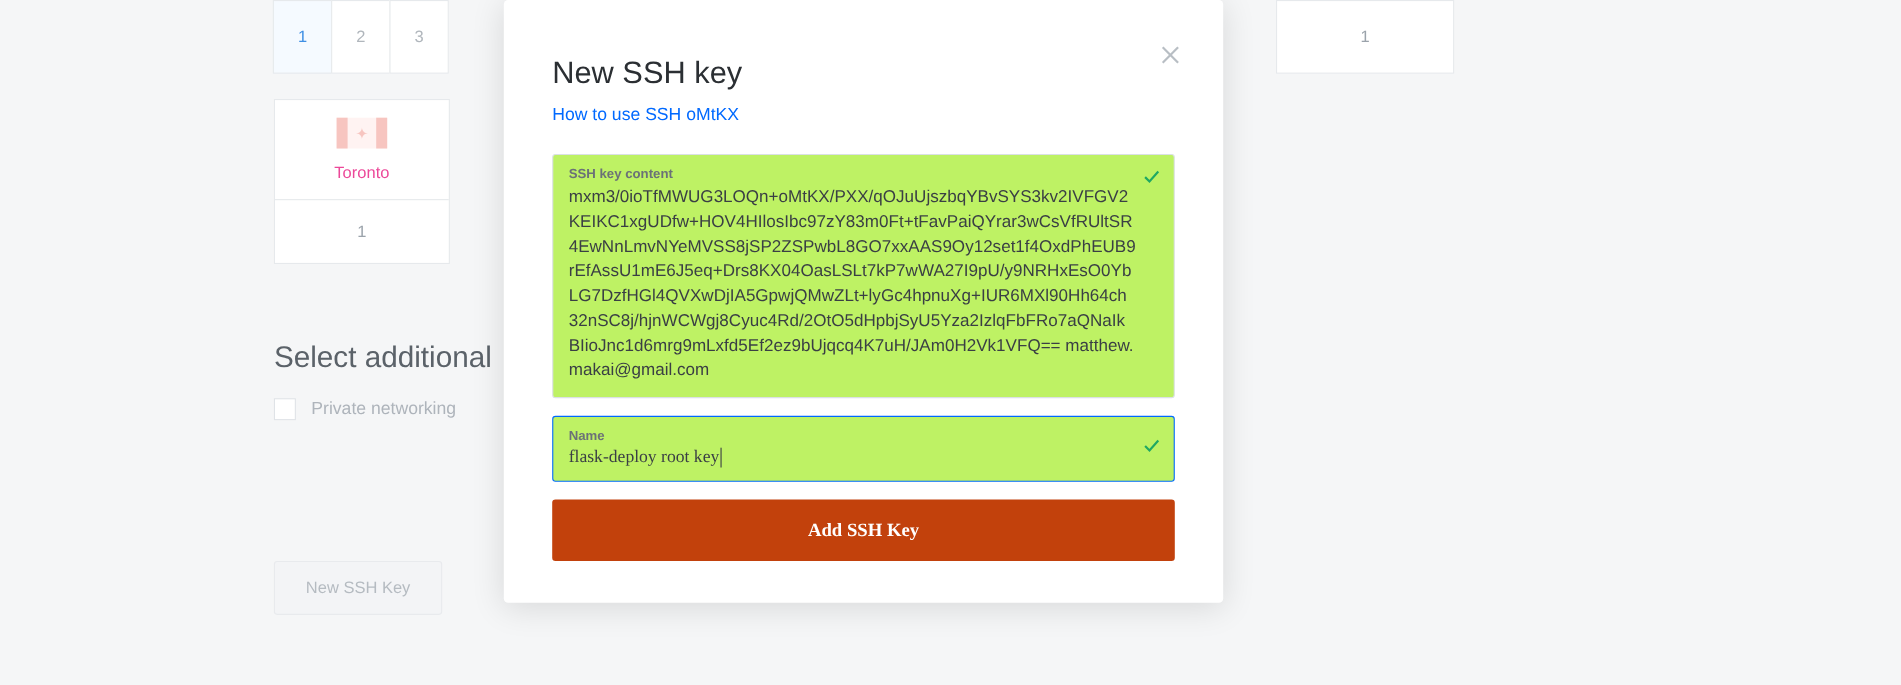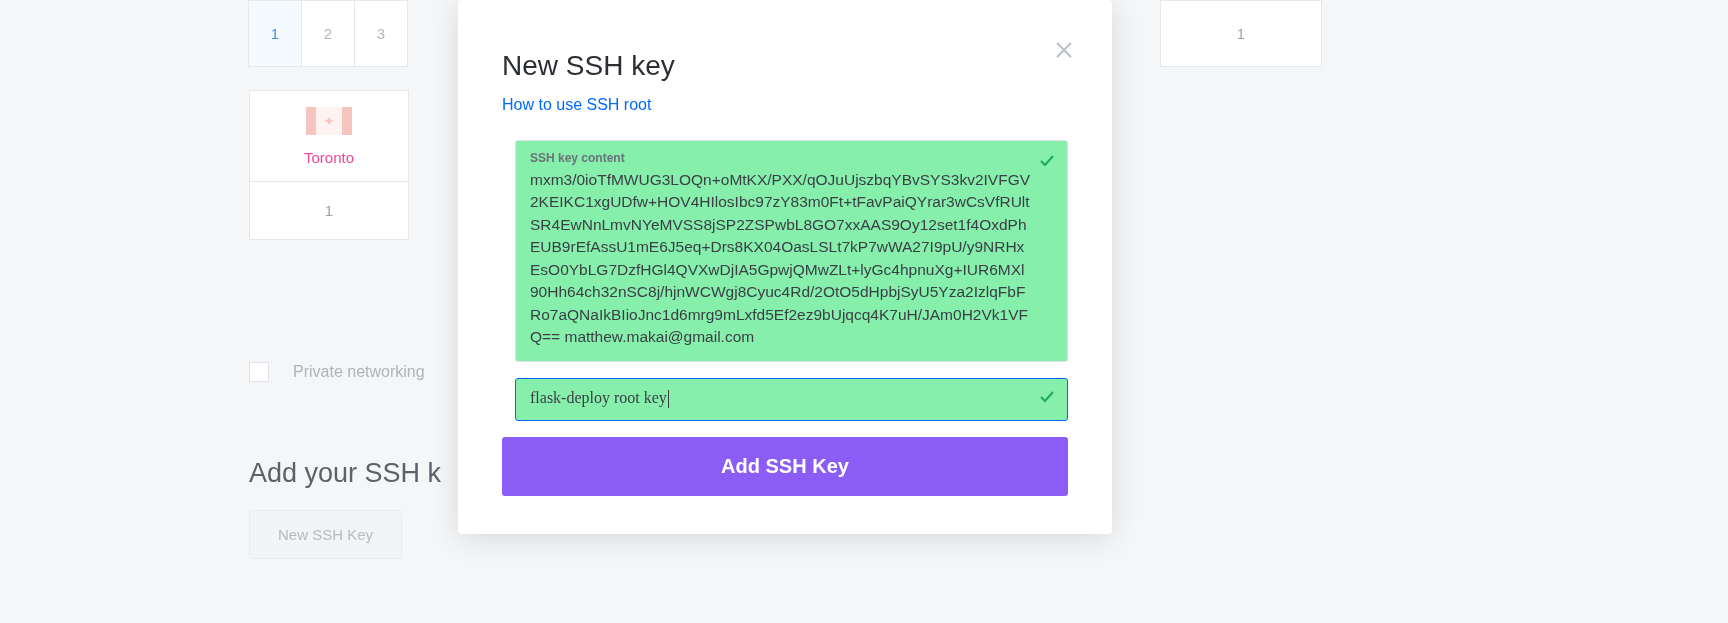--- a/index.html
+++ b/index.html
@@ -124,21 +124,21 @@
     }
     .section-additional { top: 310px; }
     .section-ssh { top: 458px; }
 
     .checkbox-row {
       position: absolute;
       top: 362px;
       left: 249px;
       display: flex;
       align-items: center;
-      gap: 24px;
+      gap: 14px;
     }
     .checkbox {
       width: 20px;
       height: 20px;
       border: 1px solid #dfe3e7;
       background: #fff;
     }
     .checkbox-label {
       color: #aeb4bb;
       font-size: 16px;
@@ -193,22 +193,21 @@
       display: inline-block;
       margin-bottom: 26px;
     }
 
     .field {
       position: relative;
       border: 1px solid #dbe0e5;
       border-radius: 3px;
       padding: 10px 14px 12px 14px;
       margin-bottom: 16px;
-      background: #86efac;
-      margin-left: 13px;
+      background: #bef264;
     }
     .field.focused {
       border-color: #0069ff;
     }
     .field-label {
       font-size: 12px;
       color: #6b7177;
       font-weight: 600;
       margin-bottom: 4px;
     }
@@ -237,28 +236,29 @@
       display: inline-block;
       width: 1px;
       height: 18px;
       background: #3a3f44;
       vertical-align: middle;
       margin-left: 1px;
     }
 
     .add-btn {
       width: 100%;
-      background: #8b5cf6;
+      background: #c2410c;
       color: #fff;
-      font-size: 20px;
+      font-size: 17px;
       font-weight: 600;
       border: none;
       border-radius: 3px;
       padding: 18px 0;
       cursor: pointer;
+      font-family: Liberation Serif, serif;
     }
   </style>
 </head>
 <body>
 
 <div class="bg">
 
   <div class="bg-row1">
     <div class="num-box active">1</div>
     <div class="num-box">2</div>
@@ -272,56 +272,57 @@
       <div class="flag">
         <div class="flag-bar left"></div>
         <div class="flag-bar right"></div>
         <div class="flag-leaf">✦</div>
       </div>
       <div class="region-label">Toronto</div>
     </div>
     <div class="region-num">1</div>
   </div>
 
+  <div class="section-title section-additional">Select additional</div>
 
   <div class="checkbox-row">
     <div class="checkbox"></div>
     <div class="checkbox-label">Private networking</div>
   </div>
 
-  <div class="section-title section-ssh">Add your SSH k</div>
 
   <button class="new-ssh-btn">New SSH Key</button>
 
 </div>
 
 <div class="modal">
 
   <div class="close-x">
     <svg width="20" height="20" viewBox="0 0 20 20">
       <line x1="3" y1="3" x2="17" y2="17" stroke="currentColor" stroke-width="2"></line>
       <line x1="17" y1="3" x2="3" y2="17" stroke="currentColor" stroke-width="2"></line>
     </svg>
   </div>
 
   <h2 class="modal-title">New SSH key</h2>
 
-  <a href="#" class="help-link">How to use SSH root</a>
+  <a href="#" class="help-link">How to use SSH oMtKX</a>
 
   <div class="field">
     <div class="field-label">SSH key content</div>
     <div class="field-content">mxm3/0ioTfMWUG3LOQn+oMtKX/PXX/qOJuUjszbqYBvSYS3kv2IVFGV2KEIKC1xgUDfw+HOV4HIlosIbc97zY83m0Ft+tFavPaiQYrar3wCsVfRUltSR4EwNnLmvNYeMVSS8jSP2ZSPwbL8GO7xxAAS9Oy12set1f4OxdPhEUB9rEfAssU1mE6J5eq+Drs8KX04OasLSLt7kP7wWA27I9pU/y9NRHxEsO0YbLG7DzfHGl4QVXwDjIA5GpwjQMwZLt+lyGc4hpnuXg+IUR6MXl90Hh64ch32nSC8j/hjnWCWgj8Cyuc4Rd/2OtO5dHpbjSyU5Yza2IzlqFbFRo7aQNaIkBIioJnc1d6mrg9mLxfd5Ef2ez9bUjqcq4K7uH/JAm0H2Vk1VFQ== matthew.makai@gmail.com</div>
     <span class="check-icon top">
       <svg width="16" height="16" viewBox="0 0 16 16">
           <polyline points="2,8 6,12 14,3" fill="none" stroke="currentColor" stroke-width="2"></polyline>
         </svg>
     </span>
   </div>
 
   <div class="field focused">
+    <div class="field-label">Name</div>
     <span style="font-size:16px;color:#3a3f44;font-family:Liberation Serif, serif;"><span>flask-deploy root key</span><span class="caret"></span></span>
     <span class="check-icon mid">
       <svg width="16" height="16" viewBox="0 0 16 16">
           <polyline points="2,8 6,12 14,3" fill="none" stroke="currentColor" stroke-width="2"></polyline>
         </svg>
     </span>
   </div>
 
   <button class="add-btn">Add SSH Key</button>
 

